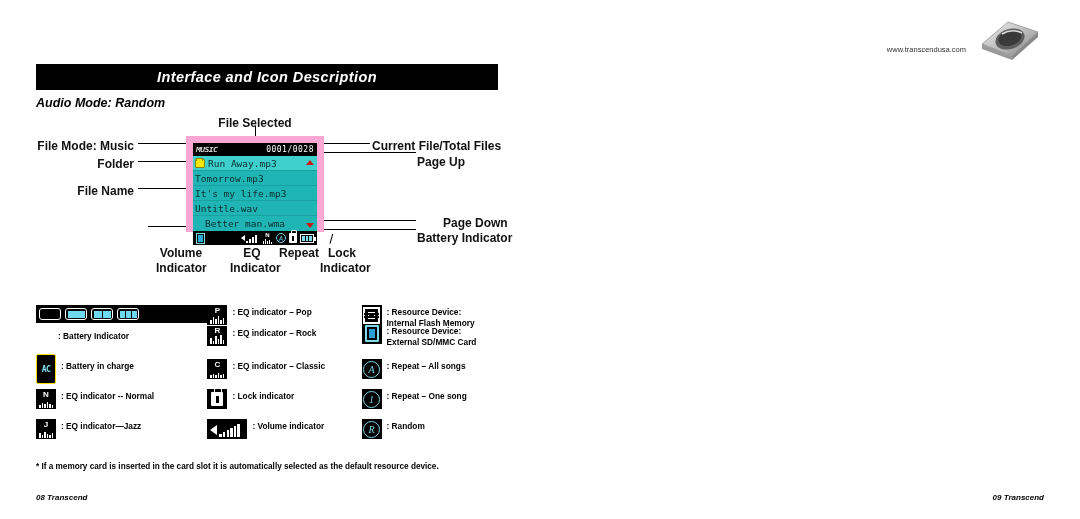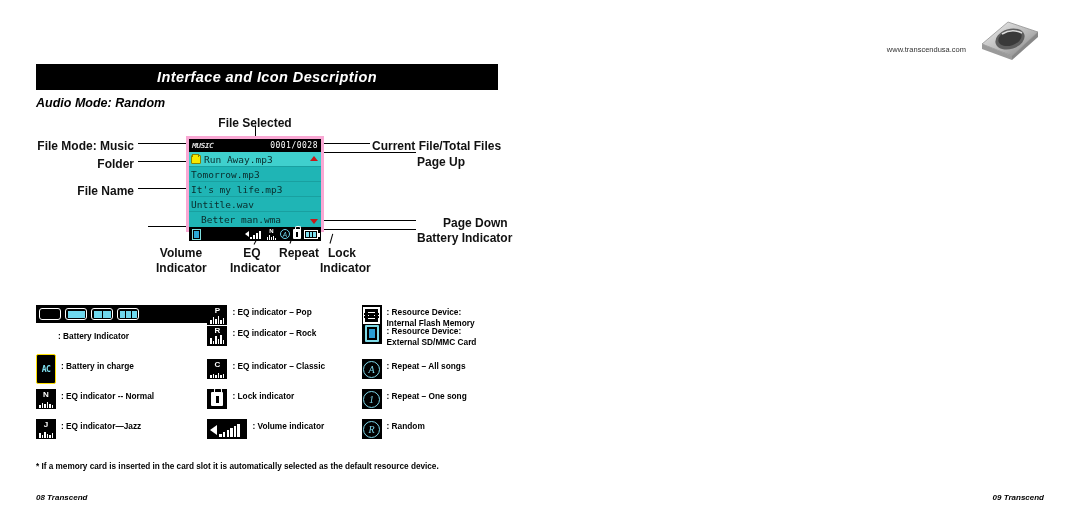--- a/index.html
+++ b/index.html
@@ -31,21 +31,21 @@
   .sec-head.music { left:36px; top:96px; }
 
   .lbl { position:absolute; font-size:12px; font-weight:bold; line-height:1.28; color:#111; }
   .lbl.r { text-align:right; }
   .lbl.c { text-align:center; }
   .leader { position:absolute; background:#000; height:1px; }
   .leader.v { width:1px; height:auto; }
 
   
   .lcd {
-    position:absolute; background:#000; border:3px solid #f9a8d4;
+    position:absolute; background:#000; border:7px solid #f9a8d4;
     font-family:"DejaVu Sans Mono", monospace;
   }
   .lcd-music { left:186px; top:136px; width:138px; height:96px; }
   .lcd-top {
     height:13px; display:flex; align-items:center; justify-content:space-between;
     padding:0 3px; background:#000;
   }
   .lcd-logo {
     font-style:italic; font-weight:bold; font-size:7px; color:#d8d8d8;
     letter-spacing:-0.5px; transform:scaleX(1.15); transform-origin:left center;

